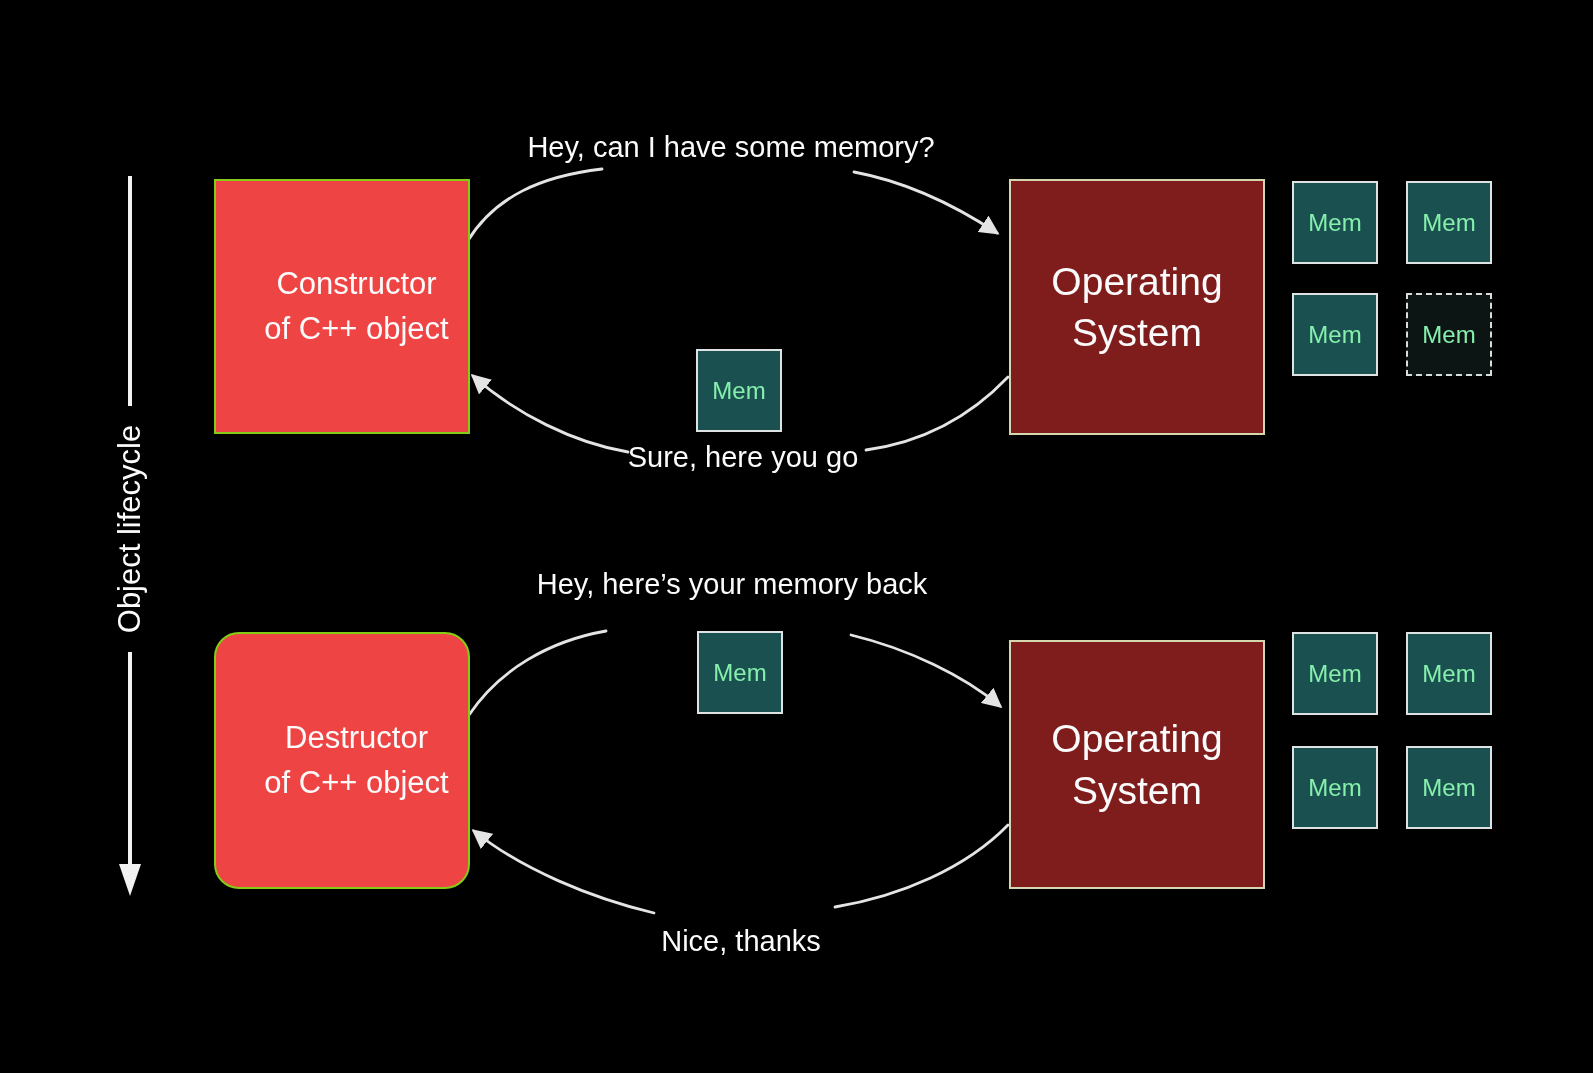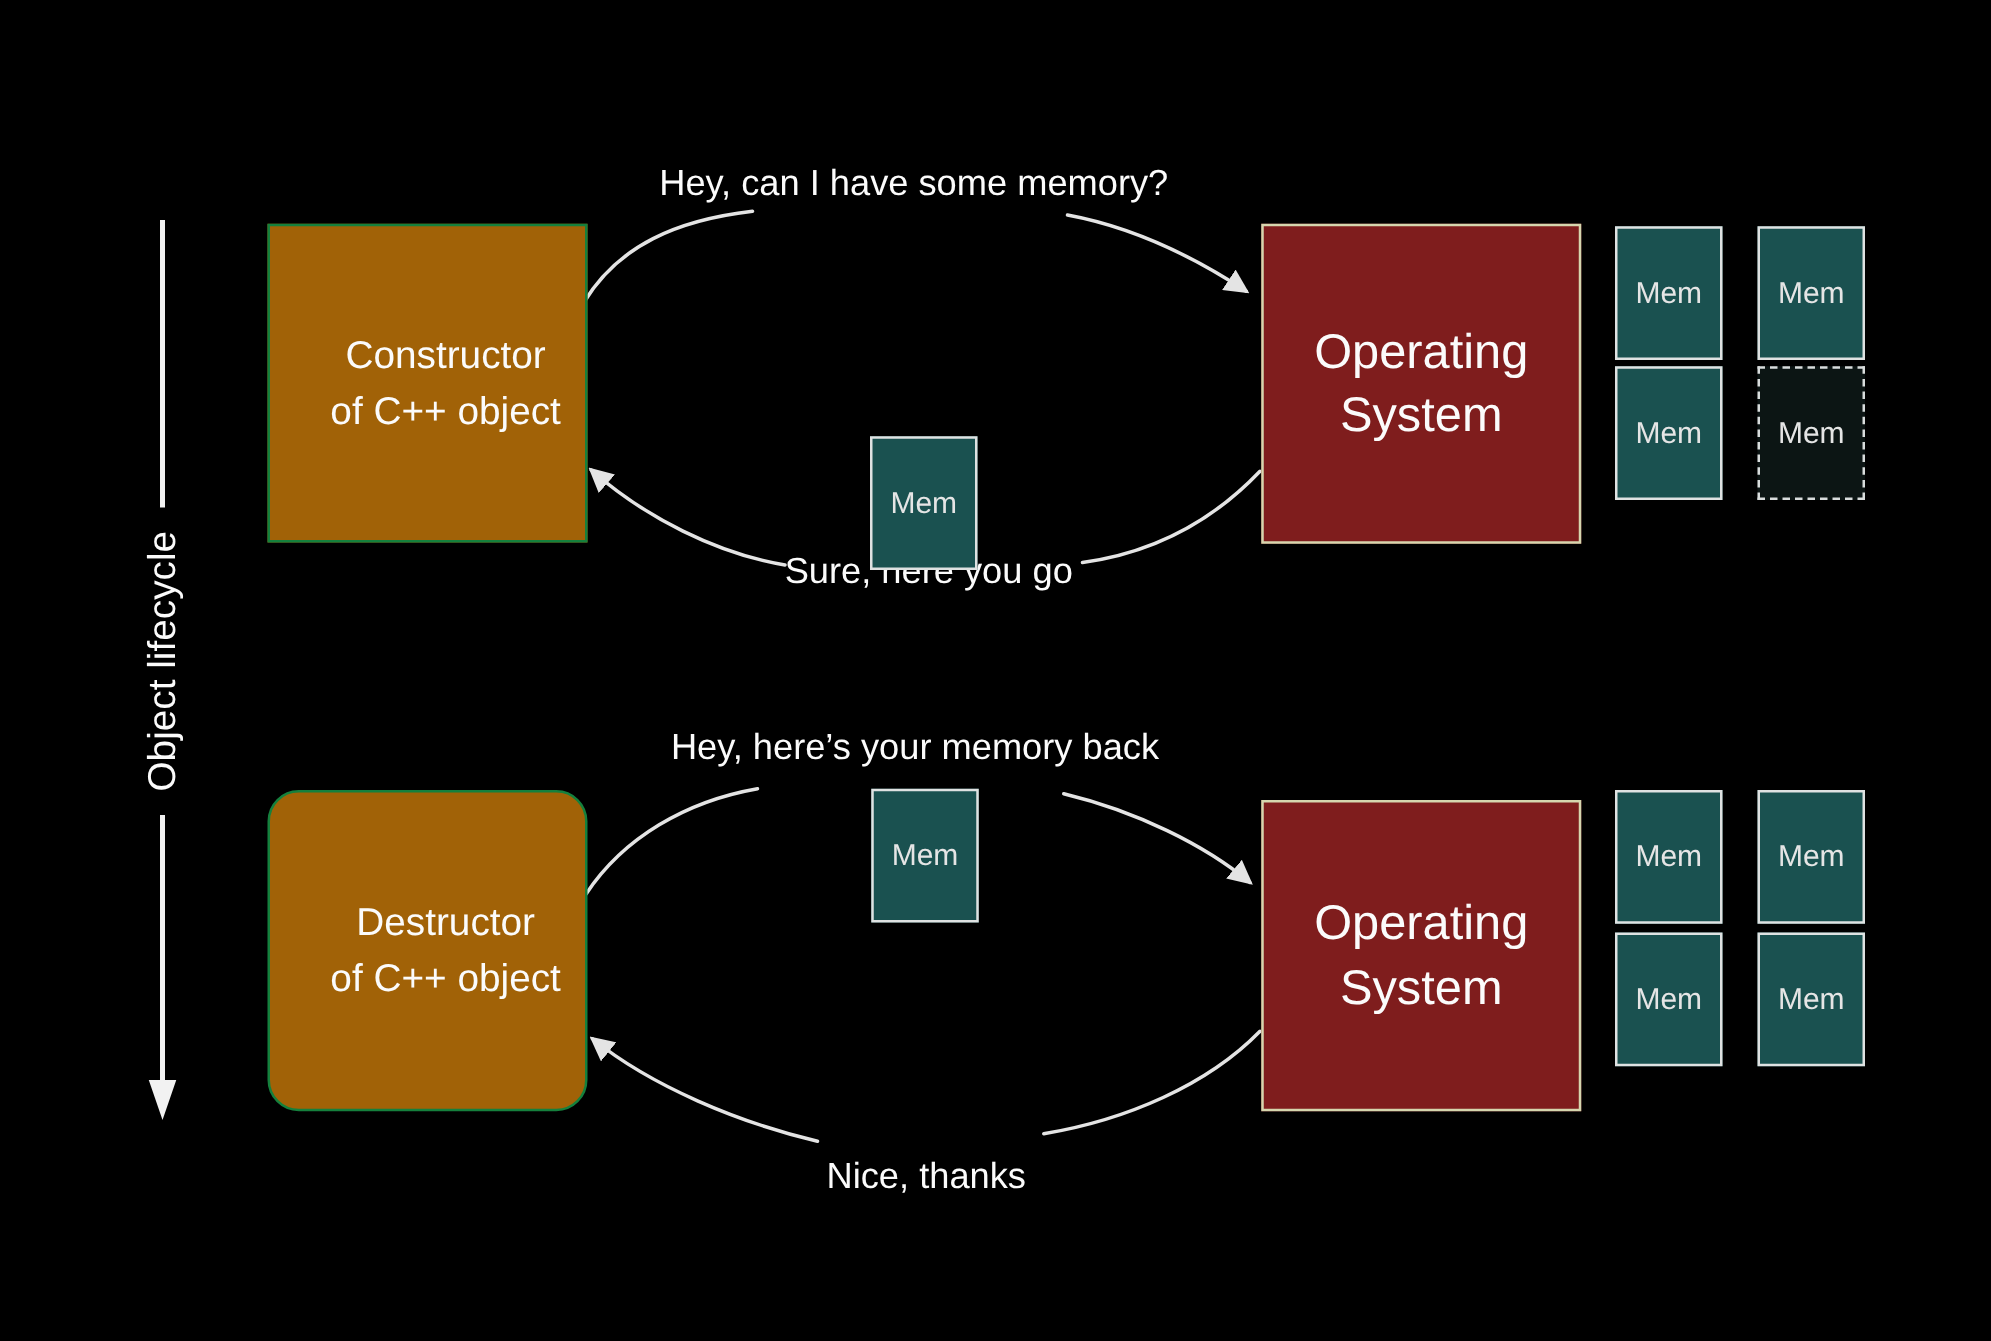--- a/index.html
+++ b/index.html
@@ -35,44 +35,44 @@
     display: flex;
     flex-direction: column;
     align-items: center;
     justify-content: center;
     text-align: center;
     color: #fbfbfb;
     box-sizing: border-box;
   }
   .box-gray {
     width: 256px; height: 255px;
-    background: #a16207;
-    border: 2px solid #15803d;
+    background: #ef4444;
+    border: 2px solid #84cc16;
     font-size: 31px;
     line-height: 1.42;
     padding-left: 29px;
   }
   .box-olive {
     width: 256px;
     background: #7f1d1d;
     border: 2px solid #d6d6ae;
     font-size: 39px;
     line-height: 1.32;
   }
   .box-gray span, .box-olive span { display: block; }
   .mem {
     position: absolute;
-    width: 86px; height: 107px;
+    width: 86px; height: 83px;
     background: #1a5150;
     border: 2px solid #dfe2e2;
     box-sizing: border-box;
     display: flex;
     align-items: center;
     justify-content: center;
-    color: #e5e5e5;
+    color: #86efac;
     font-size: 24px;
   }
   .mem.dashed {
     background: #0c1514;
     border: 2px dashed #d8dcdc;
   }
   .speech {
     position: absolute;
     transform: translateX(-50%);
     color: #fbfbfb;
@@ -147,21 +147,21 @@
   <div class="box box-gray" style="left:214px; top:632px; height:257px;border-radius:25px;">
     <span>Destructor</span>
     <span>of C++ object</span>
   </div>
 
   <div class="box box-olive" style="left:1009px; top:640px; height:249px;">
     <span>Operating</span>
     <span>System</span>
   </div>
 
-  <div class="speech" style="left:732px; top:582px;text-align:right;">Hey, here’s your memory back</div>
+  <div class="speech" style="left:732px; top:568px;text-align:right;">Hey, here’s your memory back</div>
   <div class="speech" style="left:741px; top:925px;">Nice, thanks</div>
 
   <div class="mem" style="left:697px; top:631px;">Mem</div>
 
   <div class="mem" style="left:1292px; top:632px;">Mem</div>
   <div class="mem" style="left:1406px; top:632px;">Mem</div>
   <div class="mem" style="left:1292px; top:746px;">Mem</div>
   <div class="mem" style="left:1406px; top:746px;">Mem</div>
 
 </div>

